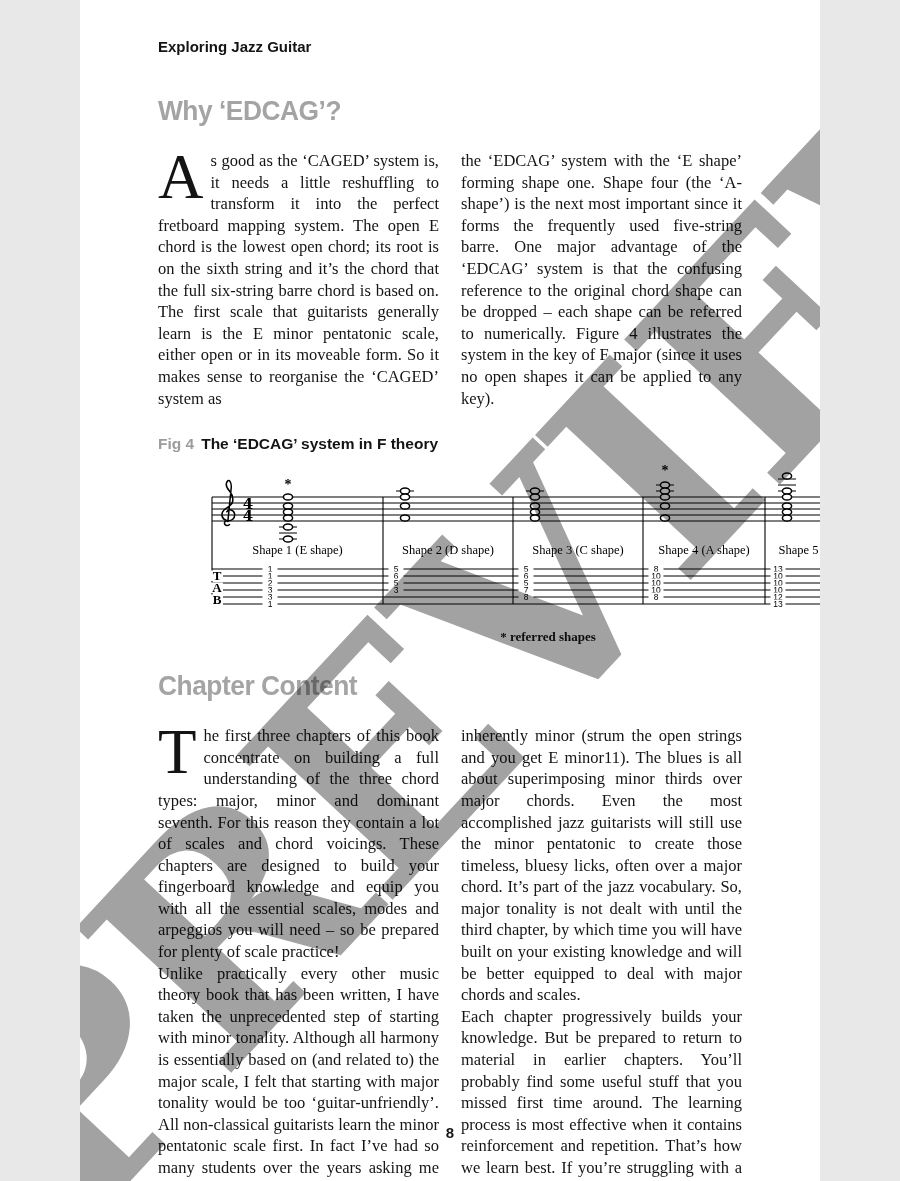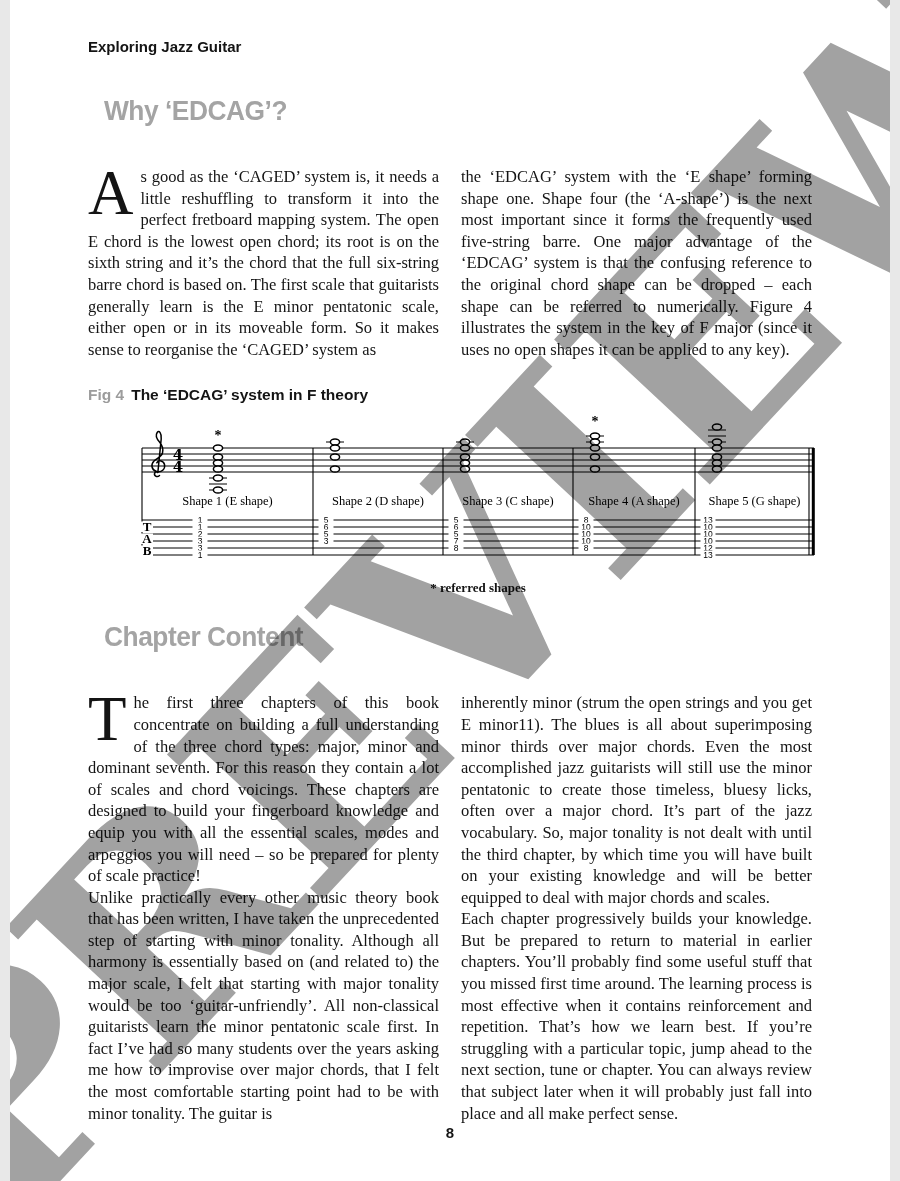--- a/index.html
+++ b/index.html
@@ -1,18 +1,18 @@
 <!DOCTYPE html>
 <html><head>
 <meta charset="utf-8">
 <style>
   html,body{margin:0;padding:0;background:#e8e8e8;}
   .page{
     position:relative;
-    width:880px;height:1181px;
+    width:740px;height:1181px;
     margin:0 auto;
     background:#ffffff;
     overflow:hidden;
     box-sizing:border-box;
     padding:38px 78px 16px 78px;
     font-family:"Liberation Serif",serif;
     color:#141414;
   }
   .book-header{
     font-family:"Liberation Sans",sans-serif;
@@ -20,21 +20,21 @@
     margin-bottom:40px;
   }
   .gray-heading{
     display:inline-block;
     font-family:"Liberation Sans",sans-serif;
     font-weight:bold;font-size:28px;line-height:30px;
     color:#a4a4a4;letter-spacing:-0.5px;
     transform:scaleX(0.94);transform-origin:left center;
     margin:0 0 24px 0;
   }
-  .heading-row{margin:16px;}
+  .heading-row{margin:0;}
   .cols{display:flex;gap:22px;}
   .col{width:361px;text-align:justify;font-size:16.5px;line-height:21.6px;}
   .col p{margin:0;}
   .col p + p{}
   .dropcap{
     float:left;
     font-size:63px;line-height:50px;
     padding:2px 7px 0 0;
   }
   .figcaption{

